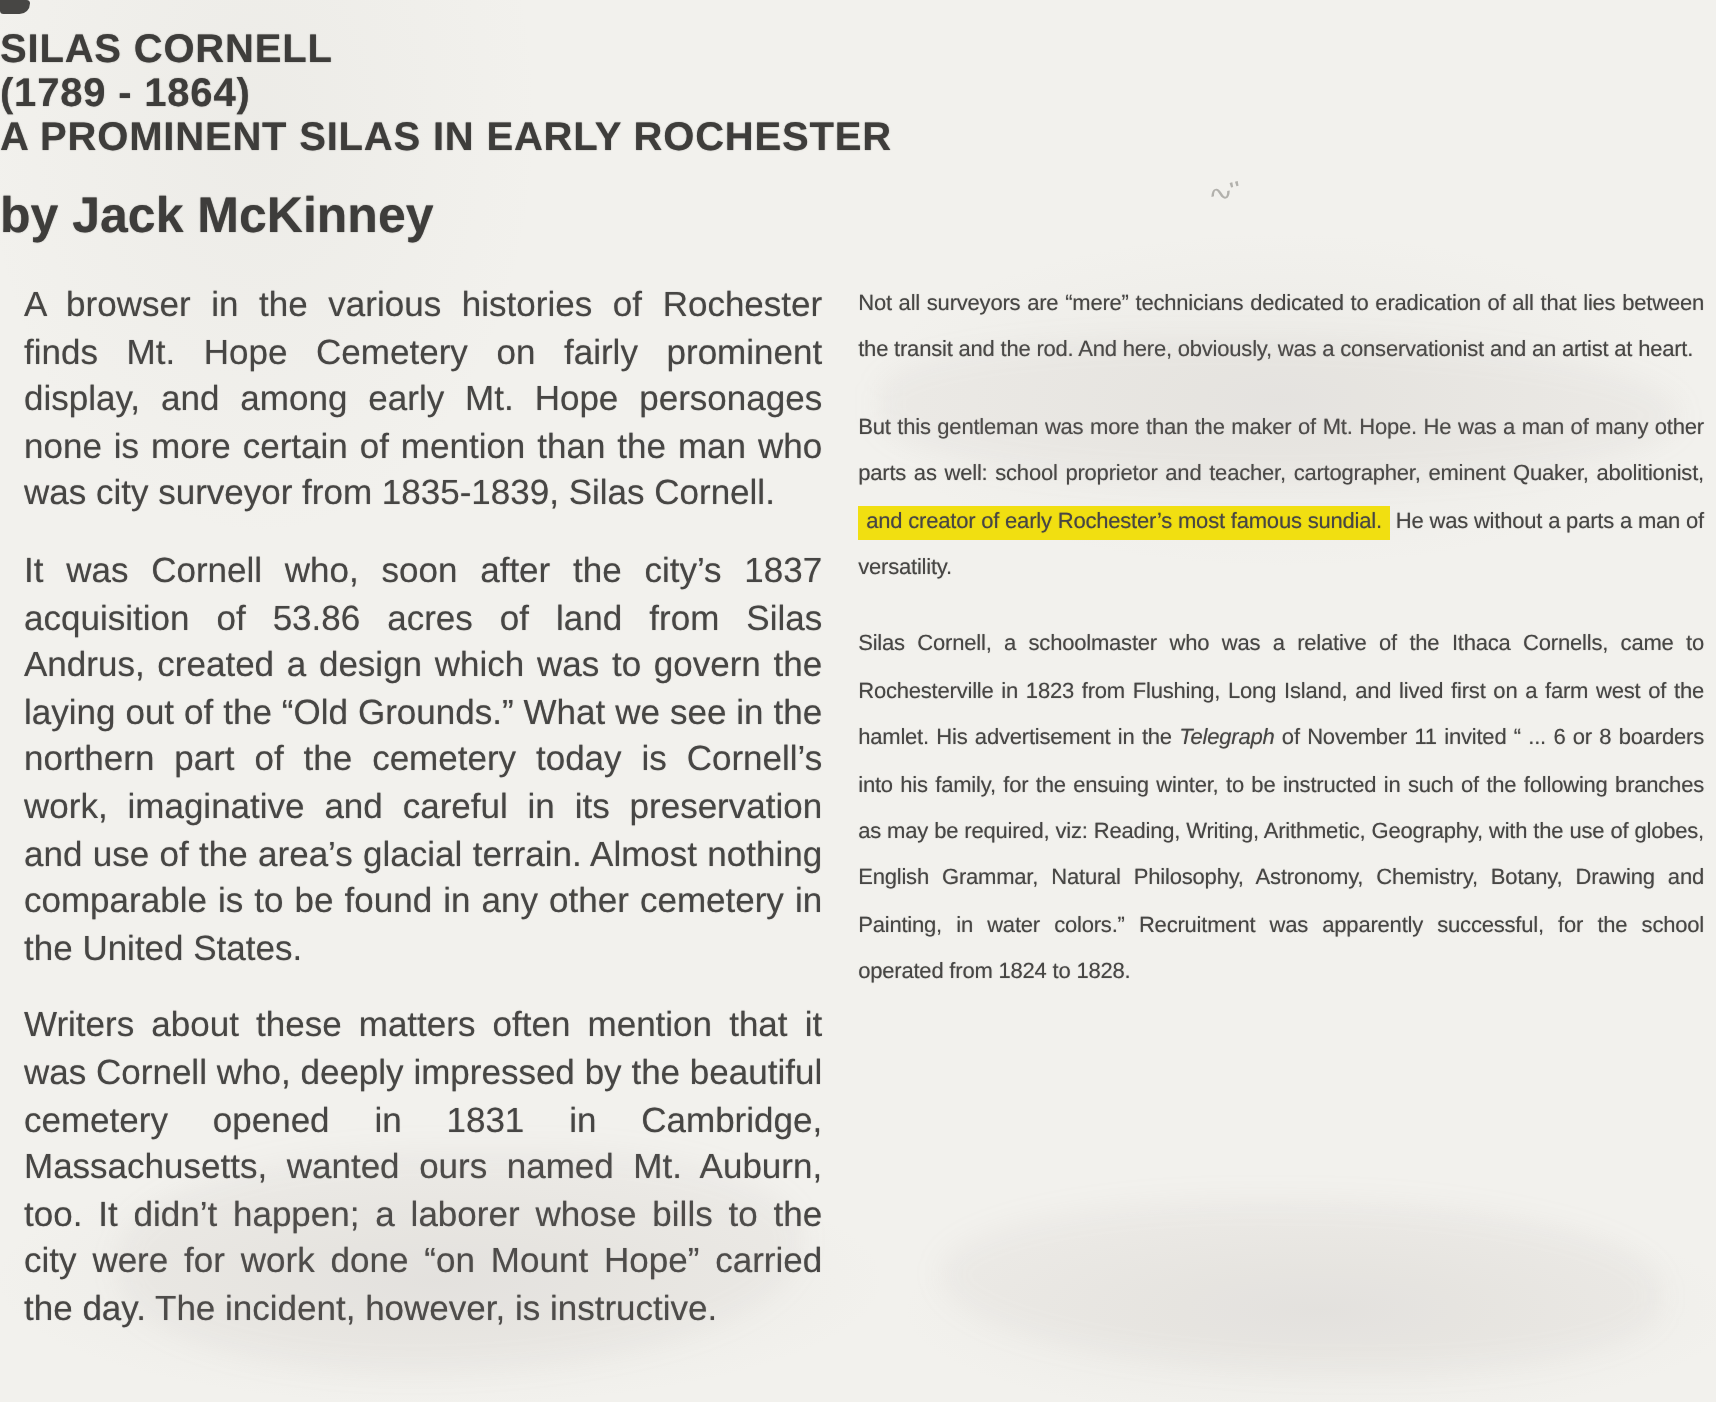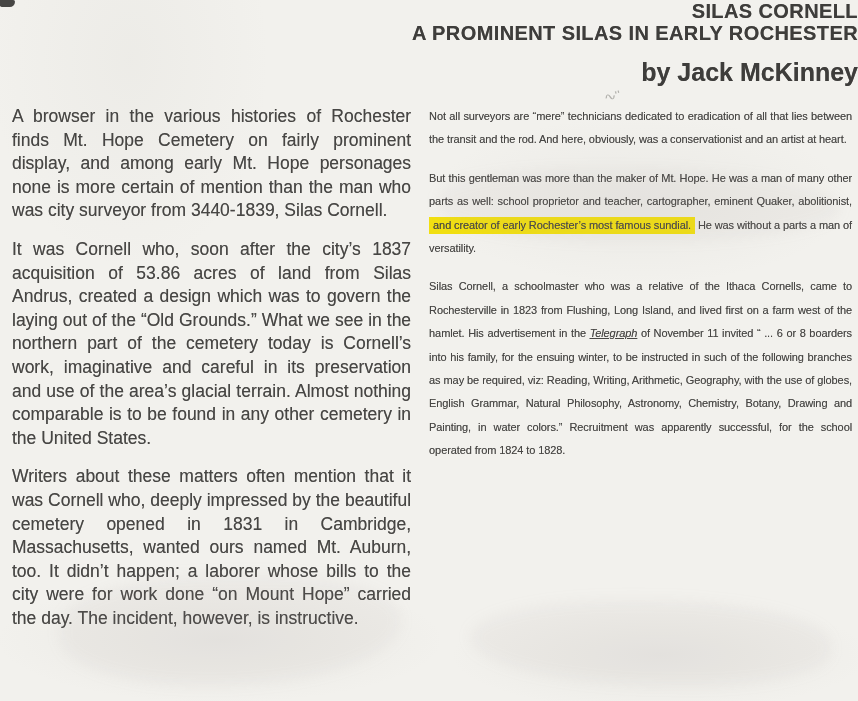--- a/index.html
+++ b/index.html
@@ -33,21 +33,22 @@
   .ghost {
     position: absolute;
     pointer-events: none;
     background: rgba(160,158,148,0.08);
     filter: blur(7px);
   }
   .g1 { left: 440px; top: 170px; width: 400px; height: 70px; border-radius: 40% 60% 50% 50%; }
   .g2 { left: 60px;  top: 575px; width: 340px; height: 110px; border-radius: 50% 40% 60% 45%; }
   .g3 { left: 470px; top: 600px; width: 360px; height: 85px; border-radius: 45% 55% 40% 60%; }
   .header {
-    text-align: right;
+    padding-top: 14px;
+    text-align: left;
   }
   .title-line {
     font-size: 20px;
     line-height: 22px;
     font-weight: bold;
     letter-spacing: 0.4px;
     color: #3e3d3b;
     text-shadow: 0 0 0.6px rgba(62,61,59,0.7);
   }
   .byline {
@@ -91,44 +92,44 @@
     margin: 0 0 15px 0;
   }
   .seg-highlight {
     background: var(--highlight-color, #f1df11);
     padding: 2px 4px 3px 4px;
     -webkit-box-decoration-break: clone;
     box-decoration-break: clone;
   }
   .seg-italic {
     font-style: italic;
-    text-decoration: underline;
   }
 </style>
 </head>
 <body>
 
 <div class="page">
 
   <div class="corner-mark"></div>
   <div class="ghost g1"></div>
   <div class="ghost g2"></div>
   <div class="ghost g3"></div>
 
   <div class="header">
     <div class="title-line">SILAS CORNELL</div>
+    <div class="title-line">(1789 - 1864)</div>
     <div class="title-line">A PROMINENT SILAS IN EARLY ROCHESTER</div>
     <div class="byline">by Jack McKinney</div>
   </div>
 
   <span class="pencil-mark">∿ʺ</span>
 
   <div class="columns">
     <div class="col col-left">
-        <p><span class="seg">A browser in the various histories of Rochester finds Mt. Hope Cemetery on fairly prominent display, and among early Mt. Hope personages none is more certain of mention than the man who was city surveyor from 3440-1839, Silas Cornell.</span></p>
+        <p><span class="seg">A browser in the various histories of Rochester finds Mt. Hope Cemetery on fairly prominent display, and among early Mt. Hope personages none is more certain of mention than the man who was city surveyor from 1835-1839, Silas Cornell.</span></p>
         <p><span class="seg">It was Cornell who, soon after the city’s 1837 acquisition of 53.86 acres of land from Silas Andrus, created a design which was to govern the laying out of the “Old Grounds.”  What we see in the northern part of the cemetery today is Cornell’s work, imaginative and careful in its preservation and use of the area’s glacial terrain. Almost nothing comparable is to be found in any other cemetery in the United States.</span></p>
         <p><span class="seg">Writers about these matters often mention that it was Cornell who, deeply impressed by the beautiful cemetery opened in 1831 in Cambridge, Massachusetts, wanted ours named Mt. Auburn, too.  It didn’t happen; a laborer whose bills to the city were for work done “on Mount Hope” carried the day.  The incident, however, is instructive.</span></p>
       </div>
     <div class="col col-right">
         <p><span class="seg">Not all surveyors are “mere” technicians dedicated to eradication of all that lies between the transit and the rod.  And here, obviously, was a conservationist and an artist at heart.</span></p>
         <p><span class="seg">But this gentleman was more than the maker of Mt. Hope.  He was a man of many other parts as well: school proprietor and teacher, cartographer, eminent Quaker, abolitionist, </span><span class="seg seg-highlight">and creator of early Rochester’s most famous sundial.</span><span class="seg">  He was without a parts a man of versatility.</span></p>
         <p><span class="seg">Silas Cornell, a schoolmaster who was a relative of the Ithaca Cornells, came to Rochesterville in 1823 from Flushing, Long Island, and lived first on a farm west of the hamlet.  His advertisement in the </span><span class="seg seg-italic">Telegraph</span><span class="seg"> of November 11 invited “ ... 6 or 8 boarders into his family, for the ensuing winter, to be instructed in such of the following branches as may be required, viz: Reading, Writing, Arithmetic, Geography, with the use of globes, English Grammar, Natural Philosophy, Astronomy, Chemistry, Botany, Drawing and Painting, in water colors.”  Recruitment was apparently successful, for the school operated from 1824 to 1828.</span></p>
       </div>
   </div>
 

